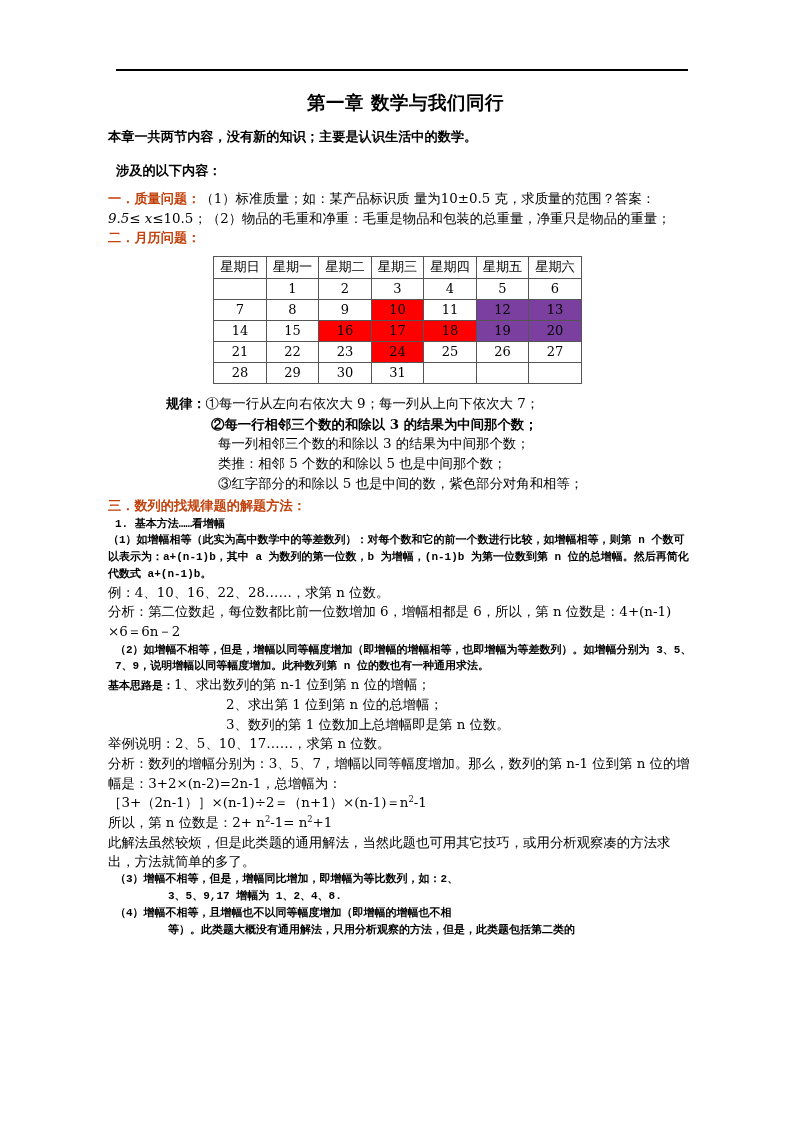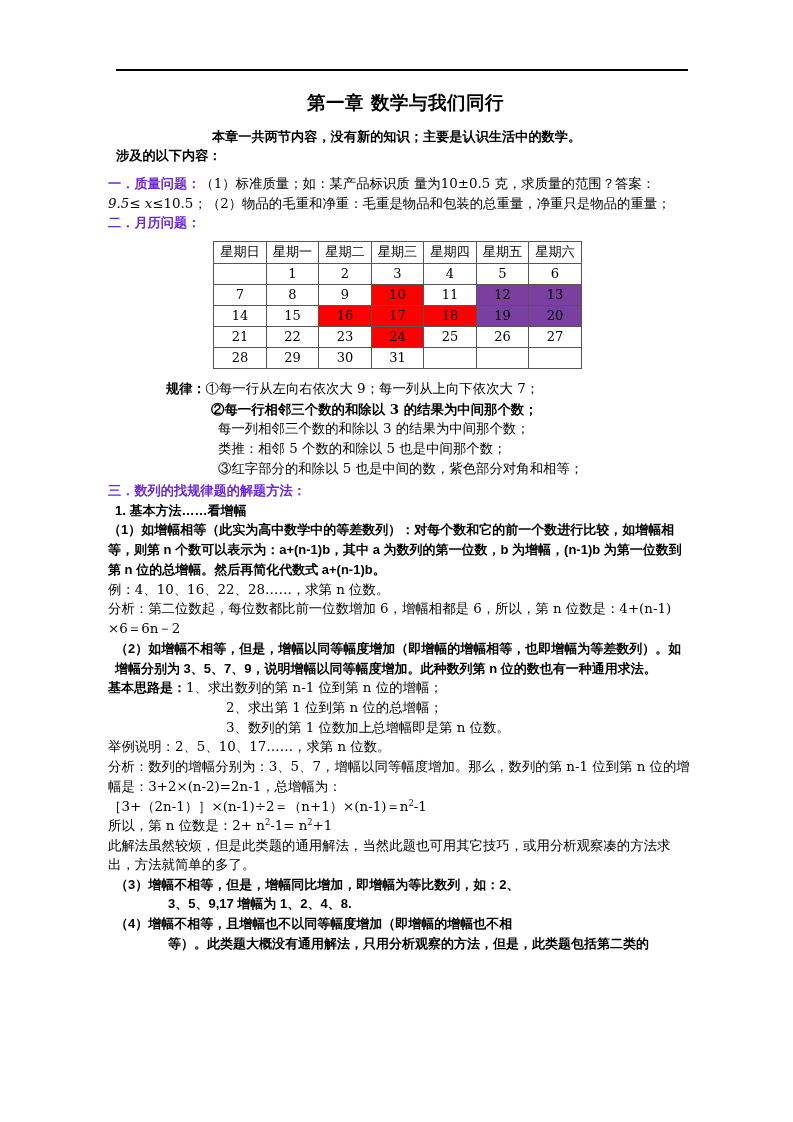--- a/index.html
+++ b/index.html
@@ -54,26 +54,25 @@
     margin: 0;
     line-height: 1.38;
   }
 
   .b-sans {
     font-family: "DejaVu Sans", "Liberation Sans", sans-serif;
     font-weight: bold;
     font-size: 13.2px;
   }
   .red {
-    color: #6d28d9;
+    color: #c2410c;
   }
   .intro-1 {
-    text-align: center;
     padding-right: 8px;
-    margin-bottom: 1px;
+    margin-bottom: 16px;
   }
   .intro-2 {
     padding-left: 8px;
     margin-bottom: 9px;
   }
   .sec-head {
     margin-bottom: 1px;
   }
   .sec-body {
     margin-bottom: 1px;
@@ -135,23 +134,23 @@
   .ind-2 { padding-left: 52px; }
 
   
   .para {
     font-family: "DejaVu Serif", "Liberation Serif", serif;
     font-size: 13.4px;
     line-height: 1.47;
     margin-bottom: 0px;
   }
   .para-b {
-    font-family: Liberation Sans, sans-serif;
-    font-weight: bold;
-    font-size: 13px;
+    font-family: Liberation Mono, monospace;
+    font-weight: bold;
+    font-size: 11px;
     line-height: 1.52;
     margin-bottom: 0px;
   }
   .pad-s { padding-left: 7px; }
   .pad-steps { padding-left: 118px; }
   .pad-4b { padding-left: 60px; }
   .tight { line-height: 1.44; }
   sup { font-size: 0.62em; vertical-align: super; line-height: 0; }
 </style>
 </head>

